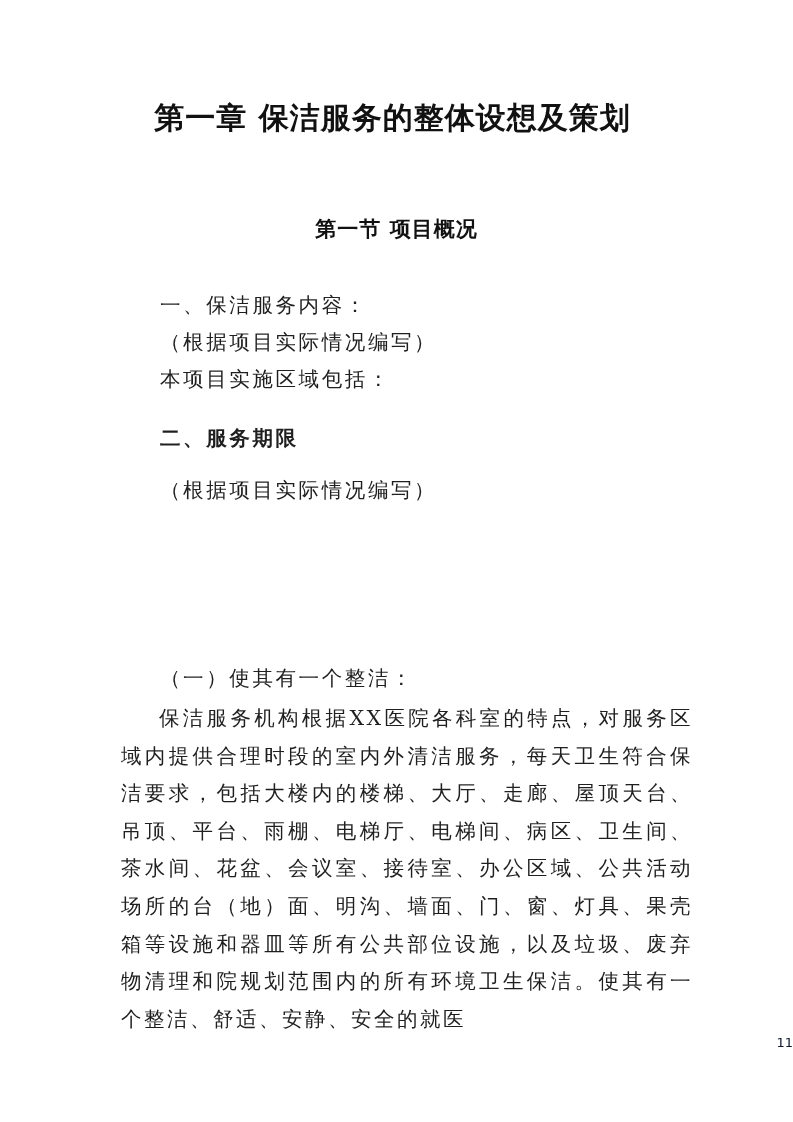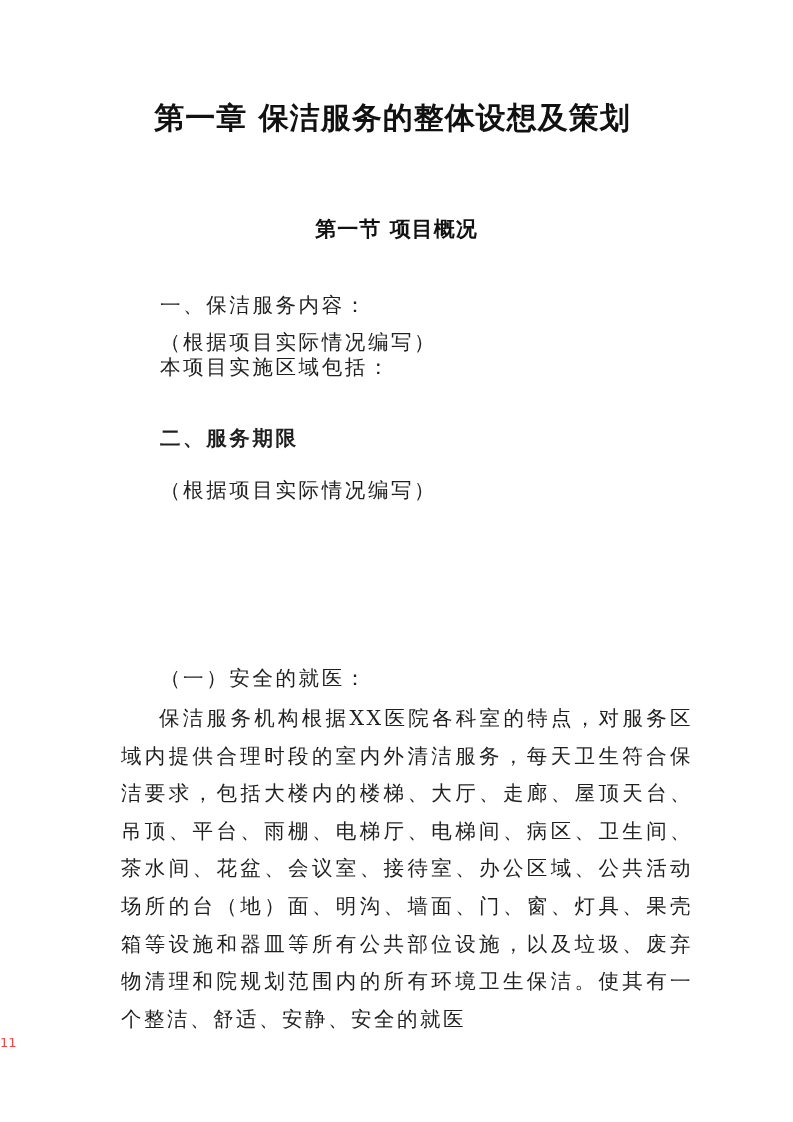--- a/index.html
+++ b/index.html
@@ -64,43 +64,44 @@
     line-height: 37.6px;
     letter-spacing: 2.5px;
     text-indent: 38px;
     text-align: justify;
     color: #1f1f1f;
   }
   .page-number {
     position: absolute;
     left: 0; right: 0;
     top: 1034px;
-    text-align: left;
+    text-align: right;
     font-family: "DejaVu Sans", "Liberation Sans", sans-serif;
     font-size: 13px;
     line-height: 18px;
-    color: #ef4444;
+    color: #0f172a;
+    padding-left: 7px;
   }
 </style>
 </head>
 <body>
 
 <div class="page">
 
   <div class="chapter-title">第一章  保洁服务的整体设想及策划</div>
 
   <div class="section-title">第一节  项目概况</div>
 
   <div class="line" style="top:290px;">一、保洁服务内容：</div>
   <div class="line" style="top:327px;">（根据项目实际情况编写）</div>
-  <div class="line" style="top:352px;text-align:center;">本项目实施区域包括：</div>
+  <div class="line" style="top:364px;text-align:center;">本项目实施区域包括：</div>
 
   <div class="line" style="top:423px;font-weight:bold;">二、服务期限</div>
   <div class="line" style="top:475px;">（根据项目实际情况编写）</div>
 
 
-  <div class="line" style="top:663px;">（一）安全的就医：</div>
+  <div class="line" style="top:663px;">（一）使其有一个整洁：</div>
 
   <div class="paragraph">保洁服务机构根据XX医院各科室的特点，对服务区域内提供合理时段的室内外清洁服务，每天卫生符合保洁要求，包括大楼内的楼梯、大厅、走廊、屋顶天台、吊顶、平台、雨棚、电梯厅、电梯间、病区、卫生间、茶水间、花盆、会议室、接待室、办公区域、公共活动场所的台（地）面、明沟、墙面、门、窗、灯具、果壳箱等设施和器皿等所有公共部位设施，以及垃圾、废弃物清理和院规划范围内的所有环境卫生保洁。使其有一个整洁、舒适、安静、安全的就医</div>
 
   <div class="page-number">11</div>
 
 </div>
 
 </body></html>

